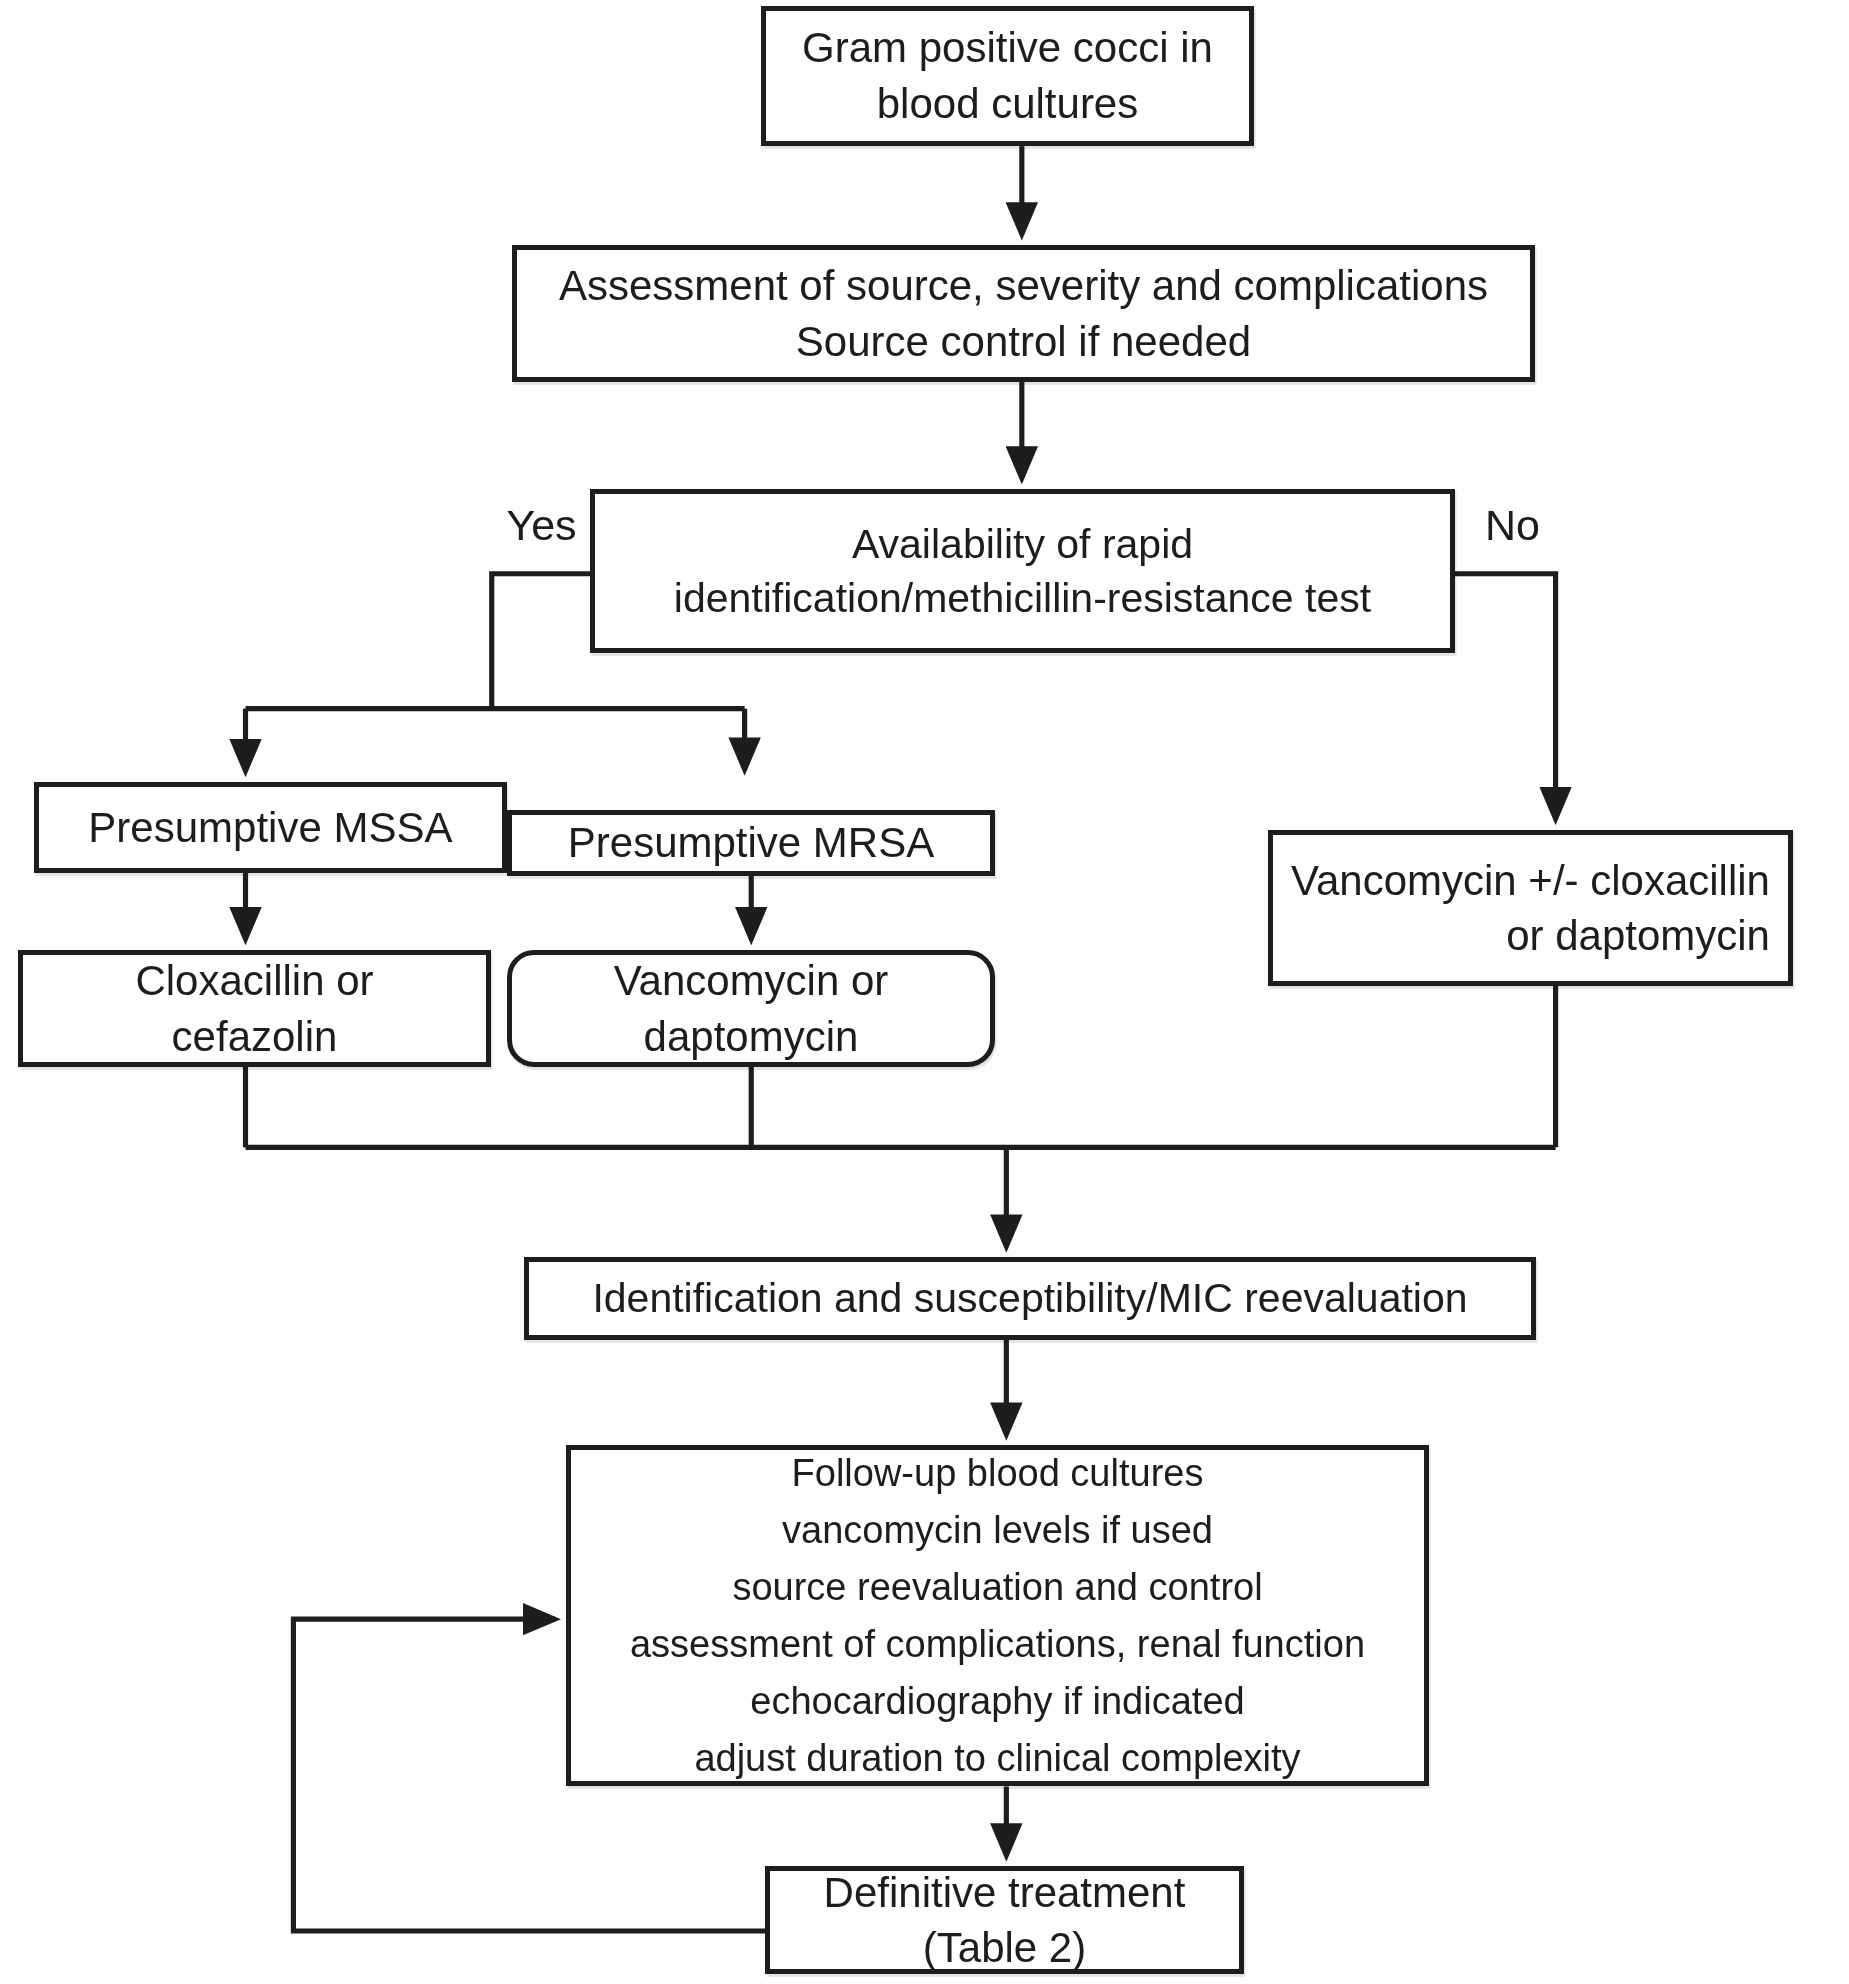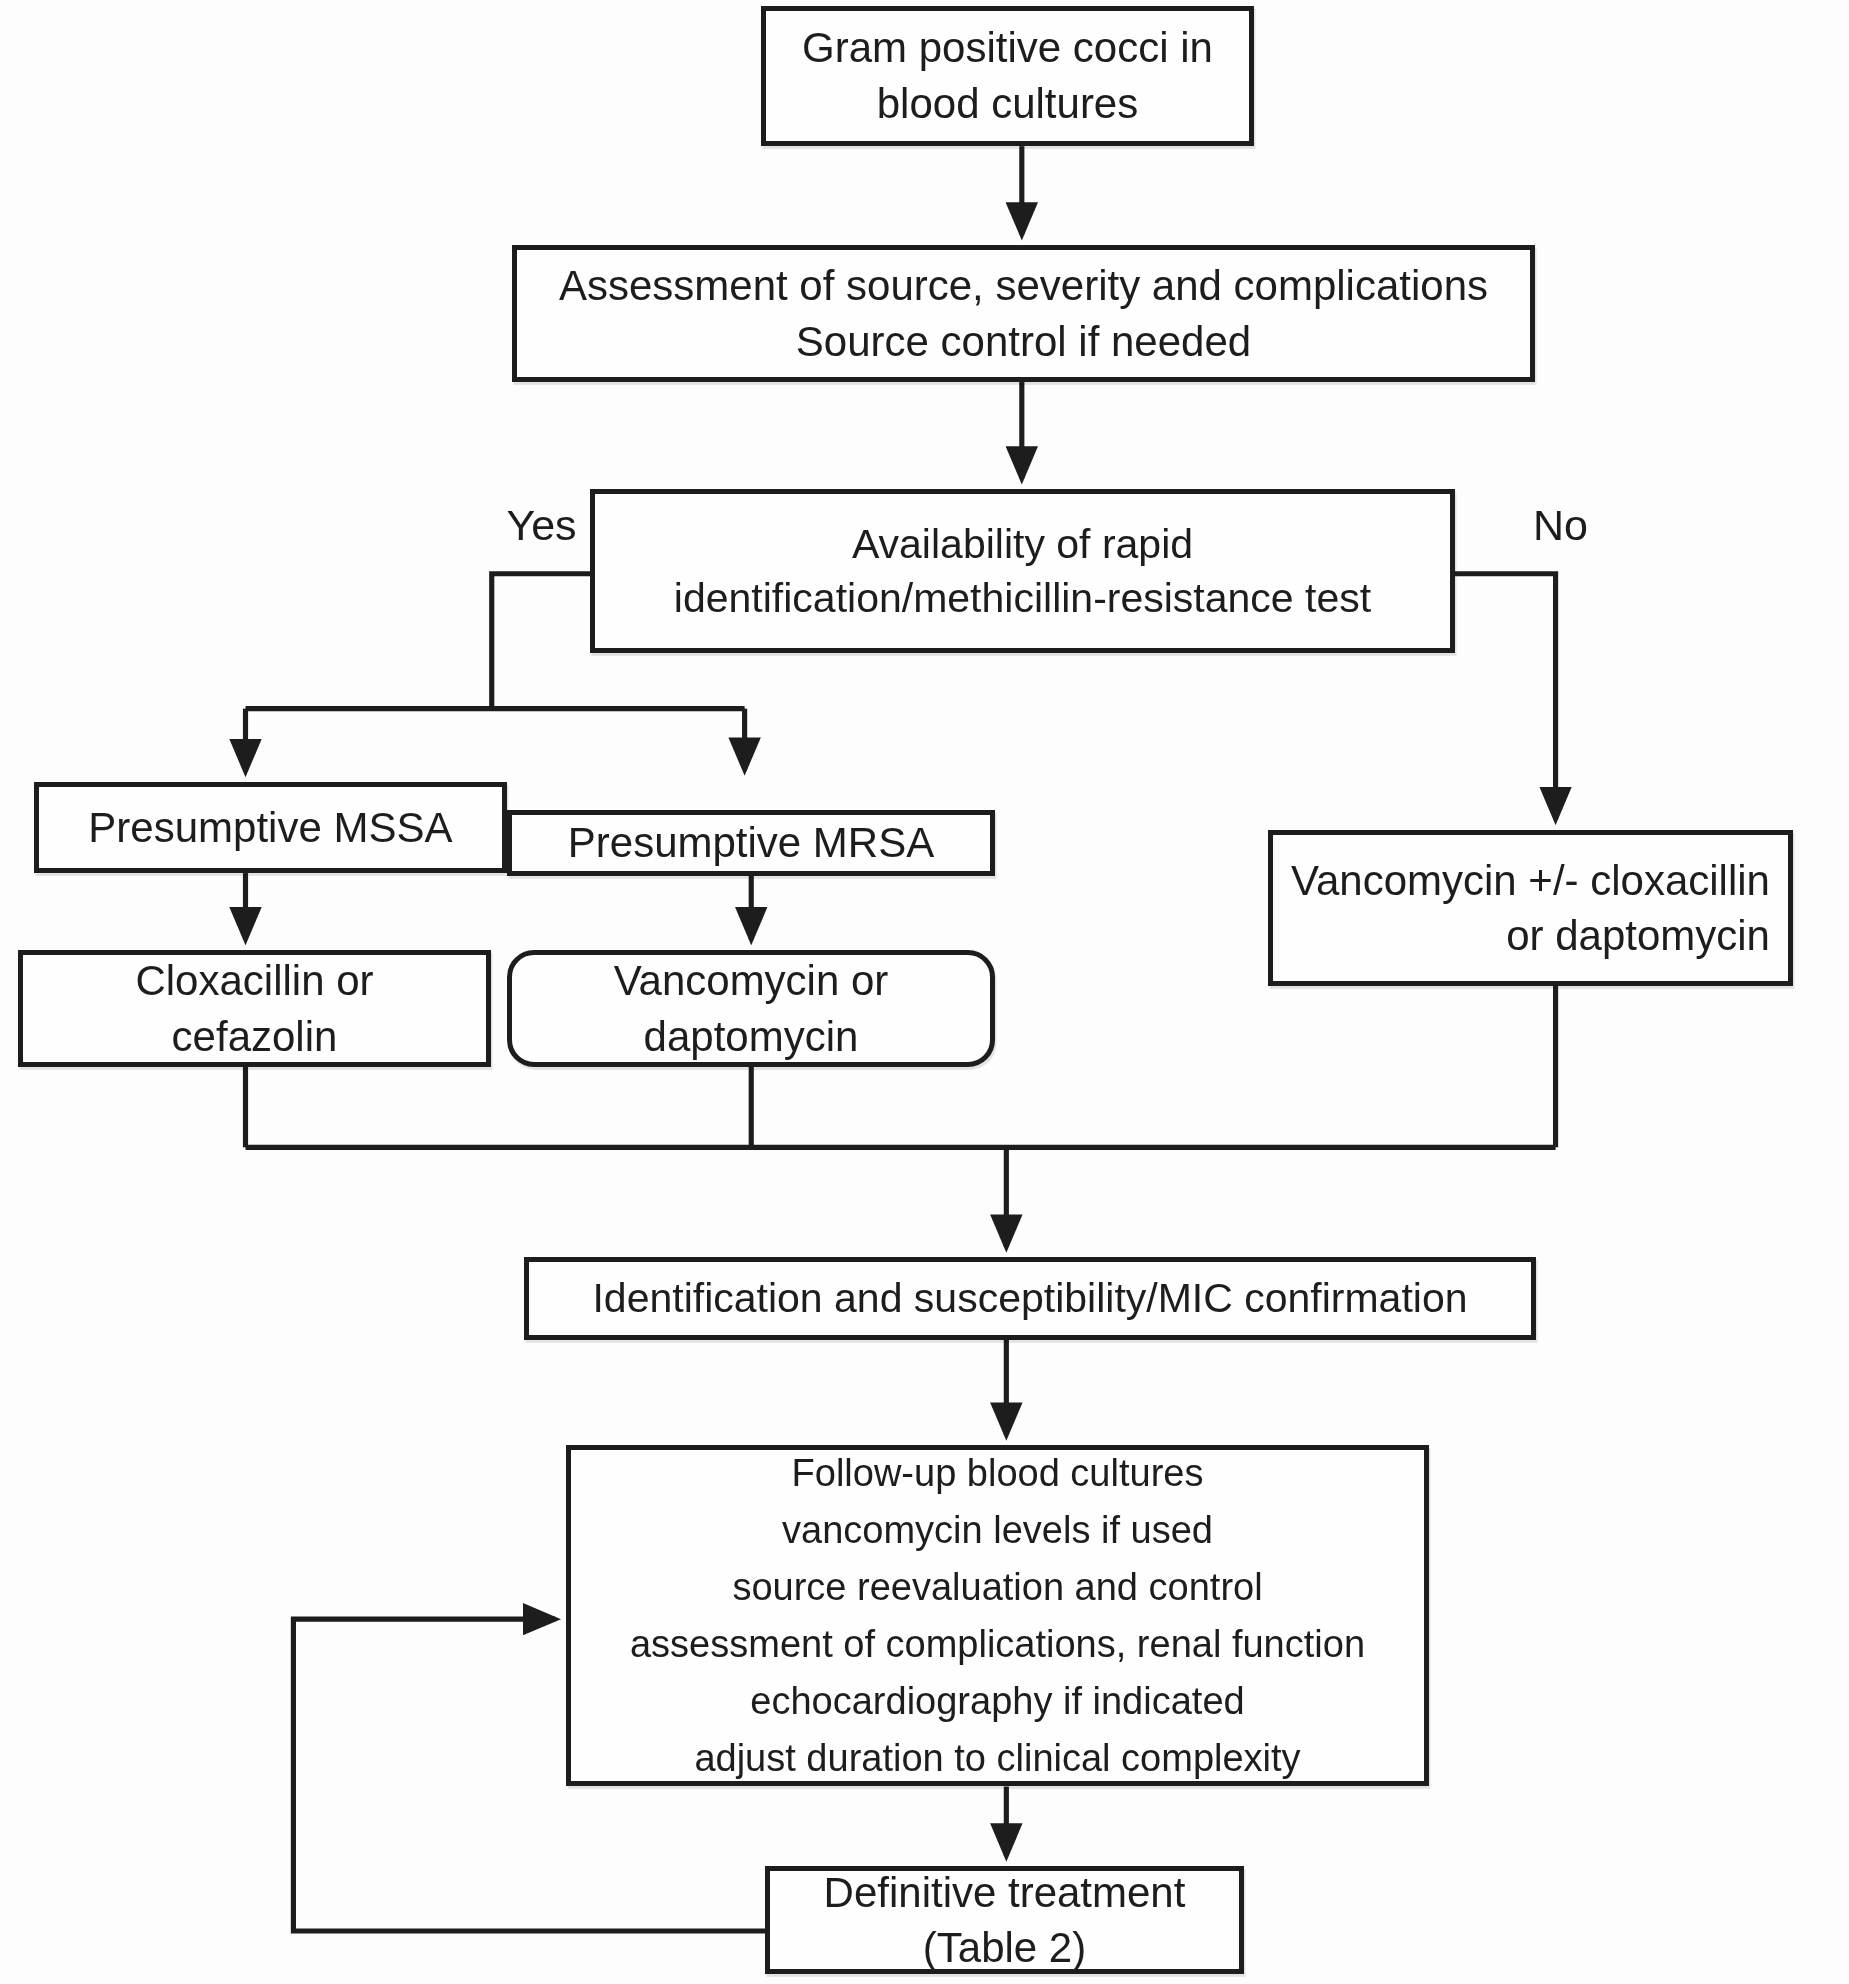--- a/index.html
+++ b/index.html
@@ -41,21 +41,21 @@
   .n-availability{left:590px; top:489px;  width:865px; height:164px; font-size:41px;}
   .n-mssa       {left:5.9px;    top:782px; width:473px;  height:91px;margin-left:28px;}
   .n-mrsa       {left:507px;  top:810px; width:488px;  height:66px;}
   .n-clox       {left:18px;    top:950px; width:473px;  height:117px;}
   .n-vanco      {left:507px;  top:950px; width:488px;  height:117px;border-radius:27px;}
   .n-noempiric  {left:1268px; top:830px; width:525px;  height:156px;text-align:right;}
   .n-ident      {left:524px;  top:1257px; width:1012px; height:83px; font-size:41px;}
   .n-followup   {left:566px;  top:1445px; width:863px; height:341px; font-size:38px; line-height:57px;}
   .n-definitive {left:765px; top:1866px; width:479px;  height:108px;}
   .l-yes{left:479px;  top:501px; width:125px;}
-  .l-no {left:1450px; top:501px; width:125px;padding-left:48px;}
+  .l-no {left:1450px; top:501px; width:125px;}
 </style>
 </head>
 <body>
 
 <div id="canvas">
 
   <svg id="wires" viewBox="0 0 2508 2692" xmlns="http://www.w3.org/2000/svg">
     <defs>
       <marker id="ah" markerUnits="userSpaceOnUse" markerWidth="52" markerHeight="44" refX="44" refY="22" orient="auto">
         <path d="M0,0 L0,44 L52,22 Z" fill="#1d1d1d"></path>
@@ -110,21 +110,21 @@
 
   <div class="node n-clox">Cloxacillin or
 cefazolin</div>
 
   <div class="node n-vanco">Vancomycin or
 daptomycin</div>
 
   <div class="node n-noempiric">Vancomycin +/- cloxacillin
 or daptomycin</div>
 
-  <div class="node n-ident">Identification and susceptibility/MIC confirmation</div>
+  <div class="node n-ident">Identification and susceptibility/MIC reevaluation</div>
 
   <div class="node n-followup">Follow-up blood cultures
 vancomycin levels if used
 source reevaluation and control
 assessment of complications, renal function
 echocardiography if indicated
 adjust duration to clinical complexity</div>
 
   <div class="node n-definitive">Definitive treatment
 (Table 2)</div>

